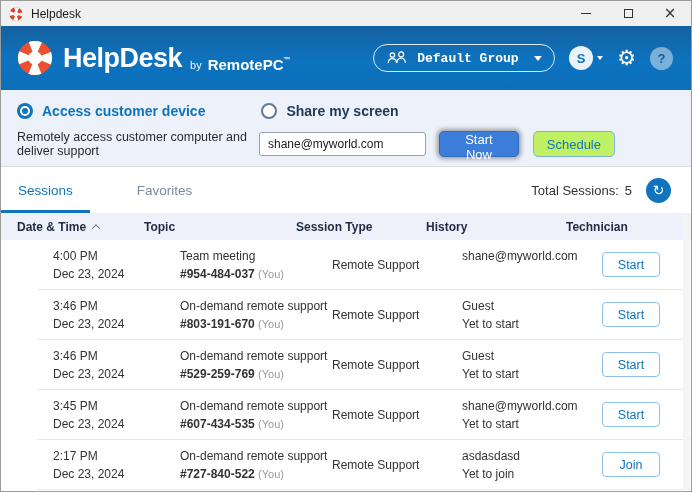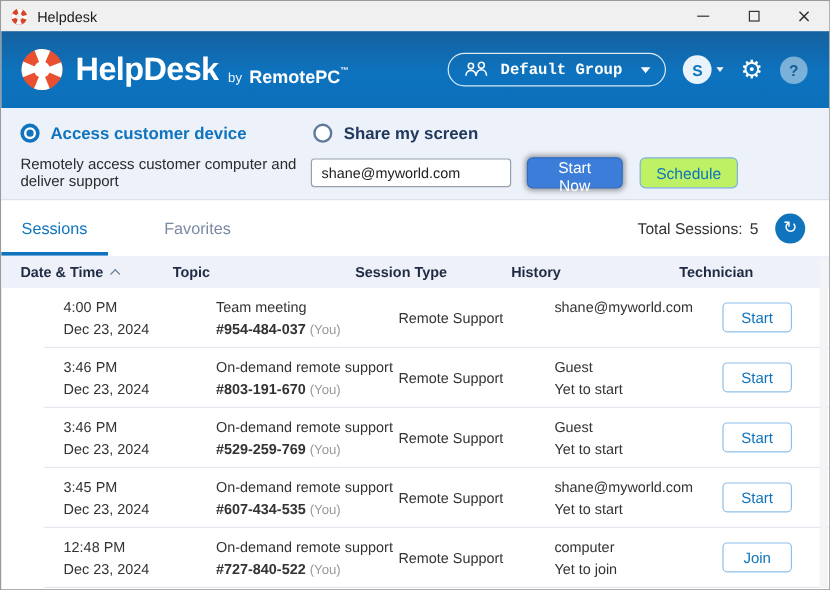--- a/index.html
+++ b/index.html
@@ -341,32 +341,32 @@
             <i></i>
             <i></i>
             <i></i>
             <i></i>
           </button>
       </div>
     </div>
 
     <div class="trow grid-cols">
       <div class="cell">
-        <div>12:48 PM</div>
+        <div>2:17 PM</div>
         <div class="sub">Dec 23, 2024</div>
       </div>
       <div class="cell">
         <div>On-demand remote support</div>
         <div><span class="topic-id">#727-840-522</span> <span class="owner-tag">(You)</span></div>
       </div>
       <div class="cell c-mid">
         <span>Remote Support</span>
       </div>
       <div class="cell">
-        <div>computer</div>
+        <div>asdasdasd</div>
         <div class="cust-status">Yet to join</div>
       </div>
       <div class="c-action">
         <button class="row-btn">Join</button>
       </div>
       <div class="c-kebab">
         <button class="kebab">
             <i></i>
             <i></i>
             <i></i>

